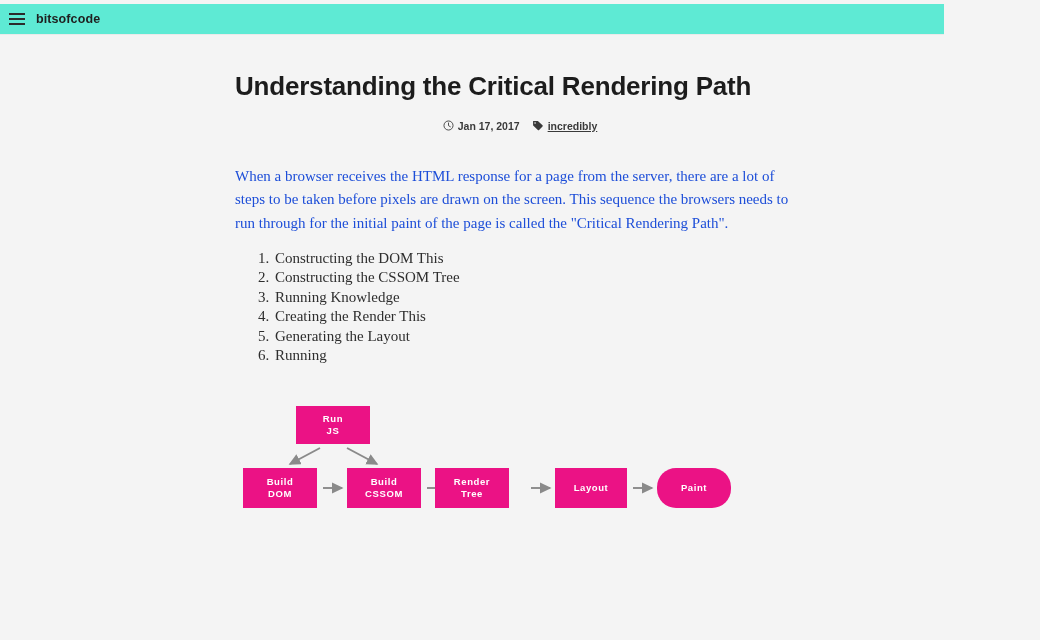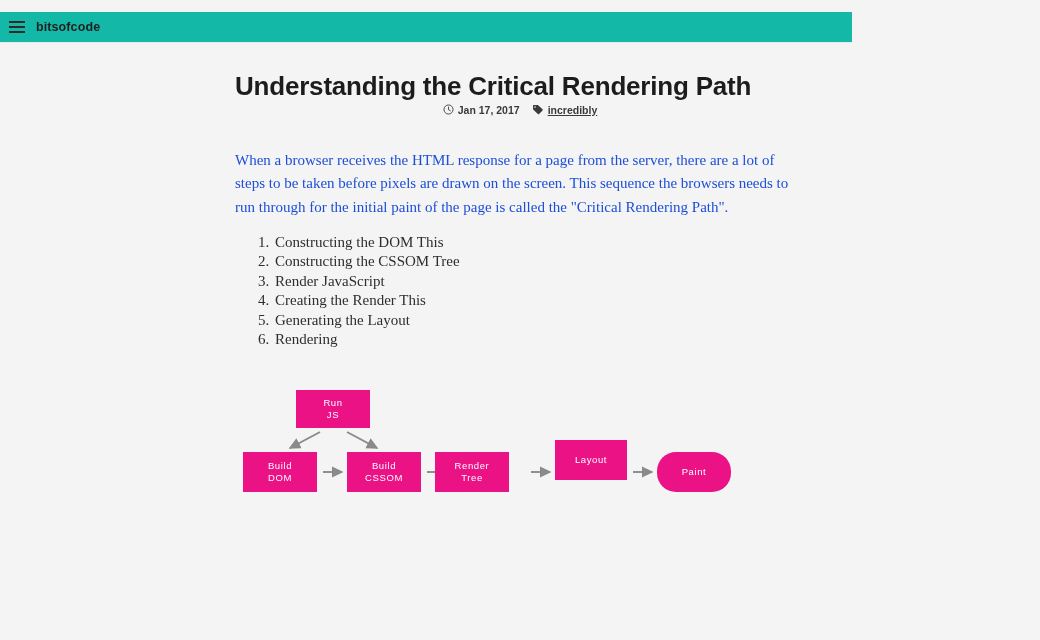--- a/index.html
+++ b/index.html
@@ -6,23 +6,23 @@
   html, body {
     margin: 0; padding: 0;
     width: 1040px; height: 640px;
     overflow: hidden;
     background: #f4f4f4;
     font-family: "Liberation Serif", serif;
   }
 
   
   .topbar {
-    position: absolute; top: 12px; left: 0;
-    width: 852px; height: 31px;
-    background: #14b8a6;
+    position: absolute; top: 4px; left: 0;
+    width: 944px; height: 31px;
+    background: #5eead4;
     border-bottom: 1px solid #eaeaea;
     display: flex; align-items: center;
     padding-left: 9px;
   }
   .hamburger {
     width: 16px; height: 12px;
     display: flex; flex-direction: column; justify-content: space-between;
     margin-right: 11px;
     cursor: pointer;
   }
@@ -62,20 +62,21 @@
     margin: 39px 0 0 0;
     letter-spacing: -0.2px;
     line-height: 1.3;
   }
 
   .post-meta {
     display: flex;
     justify-content: center;
     align-items: center;
     gap: 12px;
+    margin-top: 16px;
     font-family: "Liberation Sans", sans-serif;
     font-size: 10.5px;
     font-weight: bold;
     color: #3a3a3a;
   }
   .meta-item { display: flex; align-items: center; gap: 4px; }
   .meta-item svg { display: block; }
   .tag-link {
     color: #3a3a3a;
     text-decoration: underline;
@@ -111,21 +112,21 @@
     width: 570px;
     height: 125px;
     margin: 32px 0 0 0;
   }
   .node {
     position: absolute;
     background: #eb1285;
     color: #ffffff;
     font-family: "Liberation Sans", sans-serif;
     font-size: 9.5px;
-    font-weight: normal;
+    font-weight: bold;
     letter-spacing: 0.6px;
     display: flex;
     flex-direction: column;
     align-items: center;
     justify-content: center;
     line-height: 1.35;
     text-align: center;
   }
   .node span { display: block; }
   .diagram svg.arrows {
@@ -172,24 +173,24 @@
       </div>
     </div>
 
     <div class="body-copy">
       <p>When a browser receives the HTML response for a page from the server, there are a lot of steps to be taken before pixels are drawn on the screen. This sequence the browsers needs to run through for the initial paint of the page is called the "Critical Rendering Path".</p>
     </div>
 
     <ol class="stages">
       <li>Constructing the DOM This</li>
       <li>Constructing the CSSOM Tree</li>
-      <li>Render JavaScript</li>
+      <li>Running Knowledge</li>
       <li>Creating the Render This</li>
       <li>Generating the Layout</li>
-      <li>Rendering</li>
+      <li>Running</li>
     </ol>
 
     <div class="diagram">
       <svg class="arrows" viewBox="0 0 570 125">
         <defs>
           <marker id="ah" markerWidth="7" markerHeight="7" refX="5.4" refY="3" orient="auto">
             <path d="M0,0 L6.2,3 L0,6 z" fill="#8a8a8a"></path>
           </marker>
         </defs>
 
@@ -219,21 +220,21 @@
       <div class="node" style="left:112px; top:72px; width:74px; height:40px;">
         <span>Build</span>
         <span>CSSOM</span>
       </div>
 
       <div class="node" style="left:200px; top:72px; width:74px; height:40px;">
         <span>Render</span>
         <span>Tree</span>
       </div>
 
-      <div class="node" style="left:320px; top:60px; width:72px; height:40px;">
+      <div class="node" style="left:320px; top:72px; width:72px; height:40px;">
         <span>Layout</span>
       </div>
 
       <div class="node" style="left:422px; top:72px; width:74px; height:40px;border-radius:19px;">
         <span>Paint</span>
       </div>
     </div>
 
   </div>
 </div>

